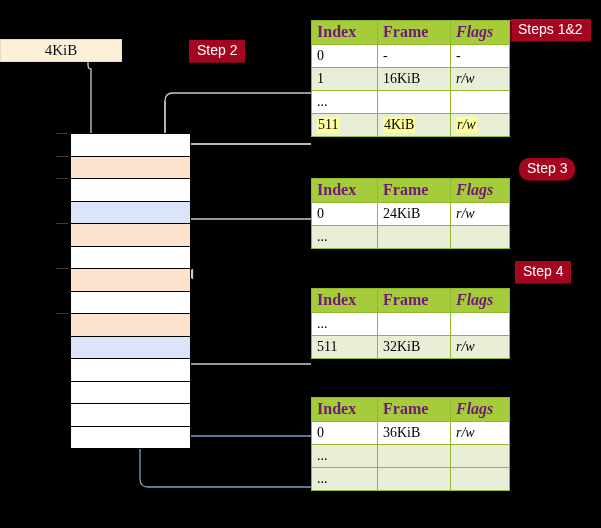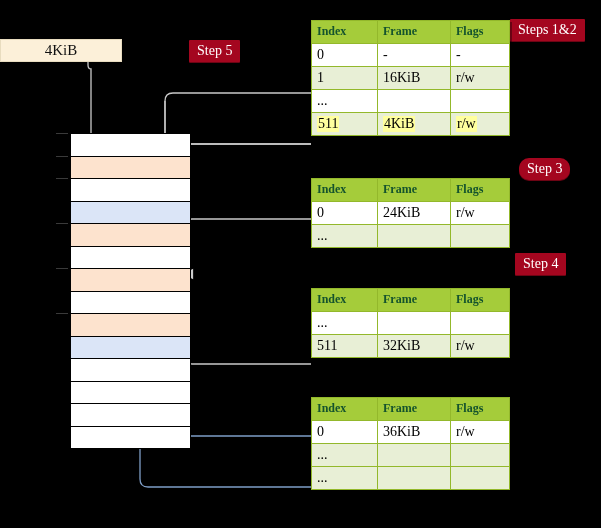--- a/index.html
+++ b/index.html
@@ -8,21 +8,21 @@
     font-family:"Liberation Serif","DejaVu Serif",serif;
     color:#000;
   }
   .stage{position:absolute;left:0;top:0;width:601px;height:528px;}
 
   
   .badge{
     position:absolute;
     background:#a4061f;
     color:#fff;
-    font-family:Liberation Serif, serif;
+    font-family:Liberation Sans, sans-serif;
     font-size:14px;
     line-height:19px;
     padding:1px 8px 2px 8px;
     white-space:nowrap;
     border-radius:1px;
     box-shadow:0 1px 0 #6d0414;
     text-align:center;
   }
 
   
@@ -60,30 +60,30 @@
     border:1px solid #93b82b;
     padding:2px 5px 3px 5px;
     height:17px;
     text-align:left;
     vertical-align:middle;
     font-weight:normal;
     white-space:nowrap;
   }
   .ptable th{
     background:#a5cc3a;
-    color:#14532d;
+    color:#701a75;
     font-weight:bold;
     border:1px solid #93b82b;
-    font-size:12px;
+    font-size:16px;
   }
   .ptable tr.odd td{background:#ffffff;}
   .ptable tr.even td{background:#e8efd6;}
   .c-index{width:55px;}
   .c-frame{width:62px;margin-left:20px;}
-  .c-flags{width:48px;}
+  .c-flags{width:48px;font-style:italic;}
   .hl-cell{display:inline-block;background:#ffff9e;padding:0 1px;}
 
   
   svg.wires{position:absolute;left:0;top:0;width:601px;height:528px;pointer-events:none;}
 </style>
 </head>
 <body>
 
 <div class="stage">
 
@@ -154,29 +154,29 @@
       <div class="memrow orange" style="top: 180px;"></div>
       <div class="tick" style="top: 180px;"></div>
       <div class="memrow blue" style="top: 202.5px;"></div>
       <div class="memrow" style="top: 225px;"></div>
       <div class="memrow" style="top: 247.5px;"></div>
       <div class="memrow" style="top: 270px;"></div>
       <div class="memrow" style="top: 292.5px;"></div>
     </div>
 
   <div class="badge" style="left:189px;top:40px;">
-    <span>Step 5</span>
+    <span>Step 2</span>
   </div>
   <div class="badge" style="left:510px;top:19px;">
     <span>Steps 1&amp;2</span>
   </div>
   <div class="badge" style="left:519px;top:158px;border-radius:10px;">
     <span>Step 3</span>
   </div>
-  <div class="badge" style="left:515px;top:253px;">
+  <div class="badge" style="left:515px;top:261px;">
     <span>Step 4</span>
   </div>
 
   <div id="tables-host">
       <table class="ptable" style="left: 311px; top: 20px;">
         <thead>
           <tr>
             <th class="c-index">Index</th>
             <th class="c-frame">Frame</th>
             <th class="c-flags">Flags</th>

